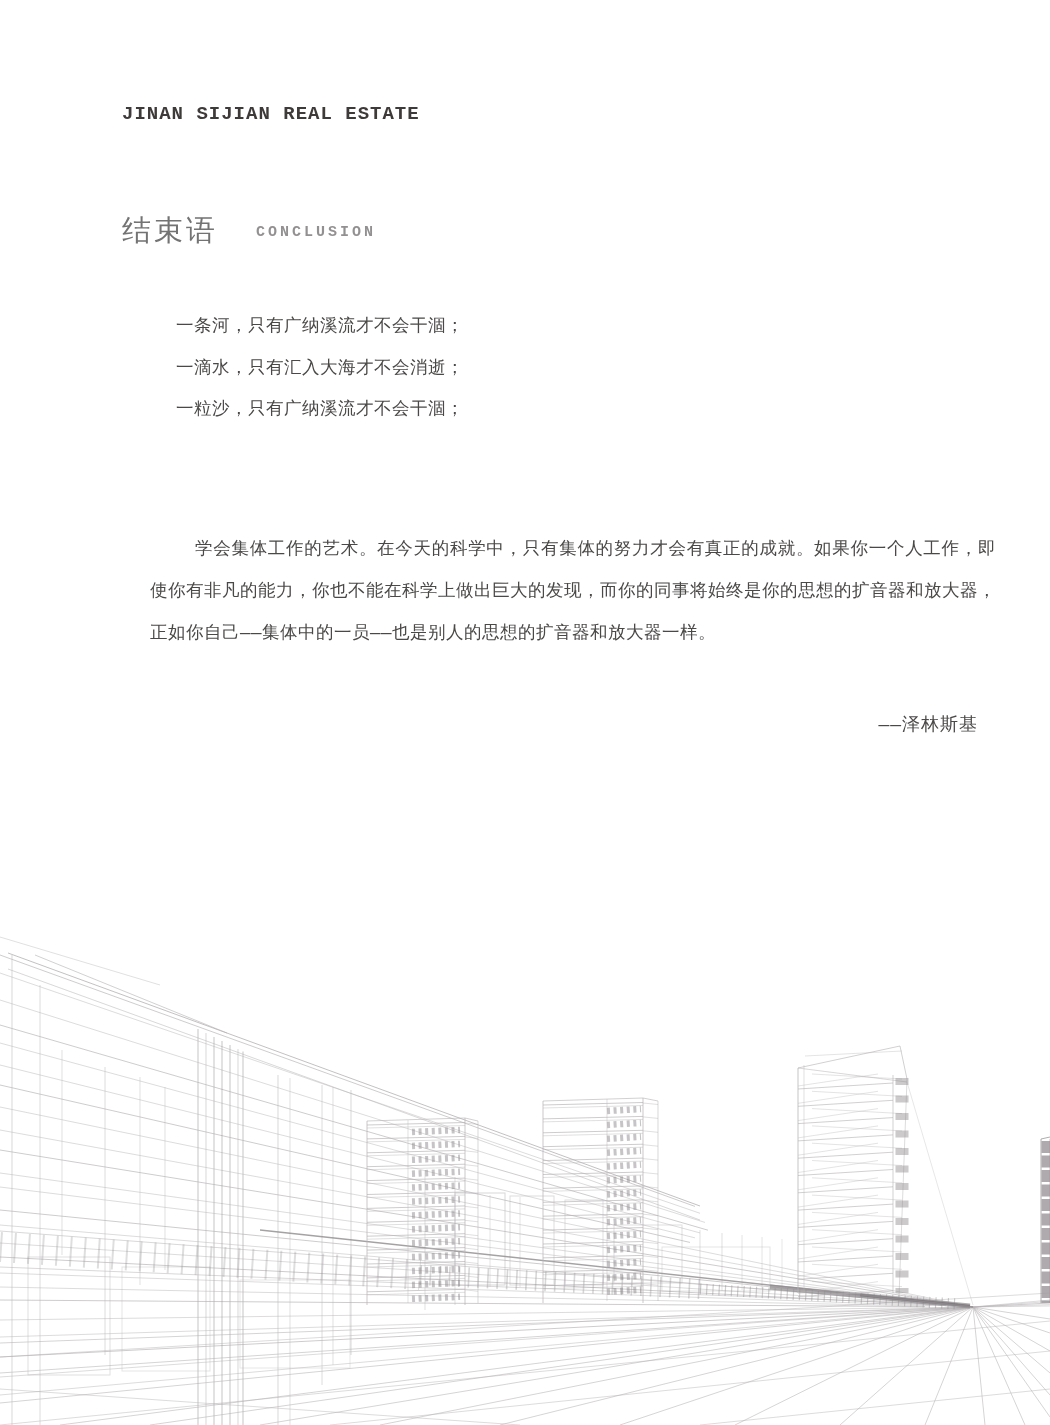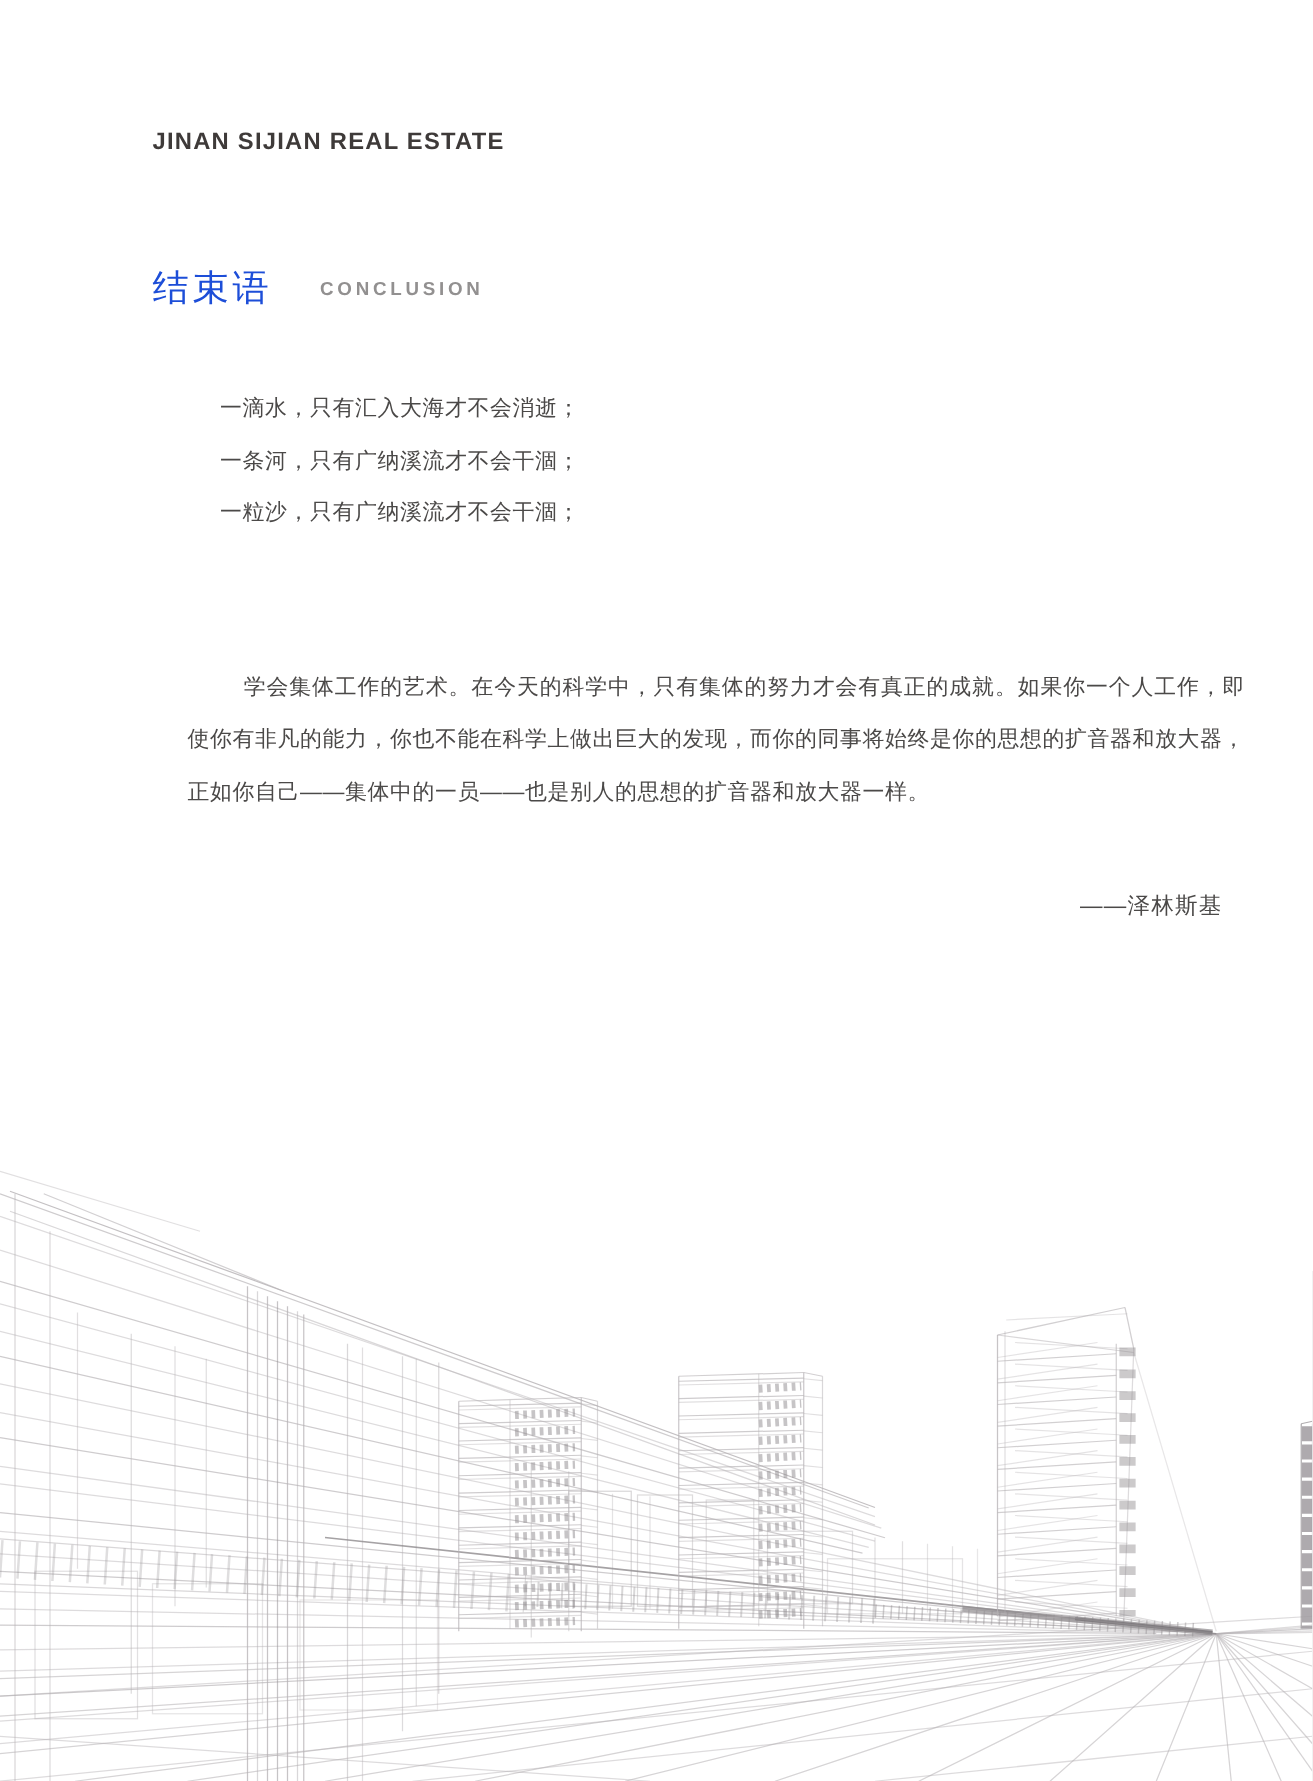--- a/index.html
+++ b/index.html
@@ -1,31 +1,31 @@
 <!DOCTYPE html>
 <html><head>
 <meta charset="utf-8">
 <style>
   html,body{margin:0;padding:0;background:#e8e8e8;}
   .page{
     position:relative;
     width:1050px;height:1425px;
     background:#ffffff;
     overflow:hidden;
-    font-family:Liberation Sans, sans-serif;
+    font-family:Liberation Mono, monospace;
     margin:0 auto;
   }
   .brand{
     position:absolute;left:122px;top:103px;
     font-size:19px;font-weight:bold;letter-spacing:1px;
     color:#3e3a39;white-space:nowrap;
   }
   .title-row{position:absolute;left:122px;top:211px;white-space:nowrap;}
   .title-cn{
-    font-size:29px;letter-spacing:3px;color:#1d4ed8;
+    font-size:29px;letter-spacing:3px;color:#737373;
   }
   .title-en{
     font-size:15px;font-weight:bold;letter-spacing:3px;
     color:#929090;margin-left:38px;position:relative;top:-4px;
   }
   .poem{
     position:absolute;left:176px;top:306px;
     font-size:17.5px;color:#4b4948;letter-spacing:.5px;white-space:nowrap;
   }
   .poem div{height:41.7px;line-height:41.7px;}
@@ -45,22 +45,22 @@
 
 <div class="page">
 
   <div class="brand">JINAN SIJIAN REAL ESTATE</div>
 
   <div class="title-row">
     <span class="title-cn">结束语</span><span class="title-en">CONCLUSION</span>
   </div>
 
   <div class="poem">
+    <div>一条河，只有广纳溪流才不会干涸；</div>
     <div>一滴水，只有汇入大海才不会消逝；</div>
-    <div>一条河，只有广纳溪流才不会干涸；</div>
     <div>一粒沙，只有广纳溪流才不会干涸；</div>
   </div>
 
   <p class="para">学会集体工作的艺术。在今天的科学中，只有集体的努力才会有真正的成就。如果你一个人工作，即使你有非凡的能力，你也不能在科学上做出巨大的发现，而你的同事将始终是你的思想的扩音器和放大器，正如你自己——集体中的一员——也是别人的思想的扩音器和放大器一样。</p>
 
   <div class="attr">——泽林斯基</div>
 
   <svg id="wf" class="wf" viewBox="0 0 1050 500" xmlns="http://www.w3.org/2000/svg">
       <line x1="0" y1="30" x2="695" y2="281.42857142857144" stroke="#b5b1b4" stroke-width="1" opacity="0.65"></line>
       <line x1="0" y1="48" x2="700" y2="288.28776978417267" stroke="#b5b1b4" stroke-width="1" opacity="0.45"></line>

